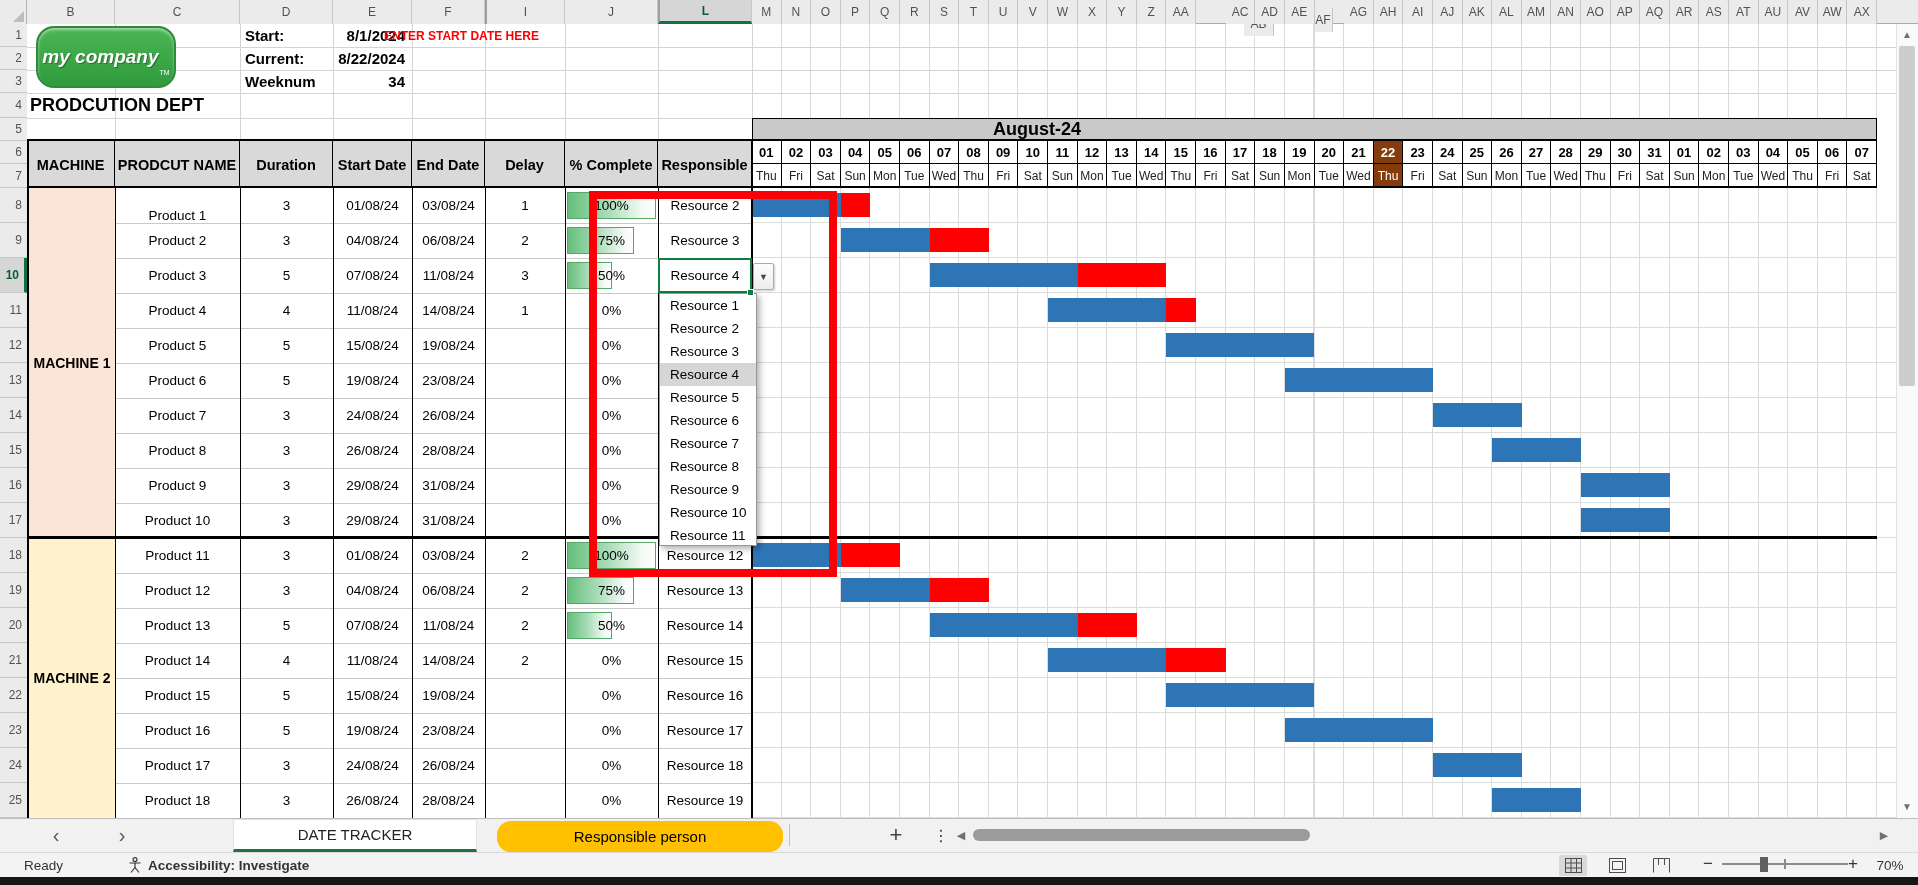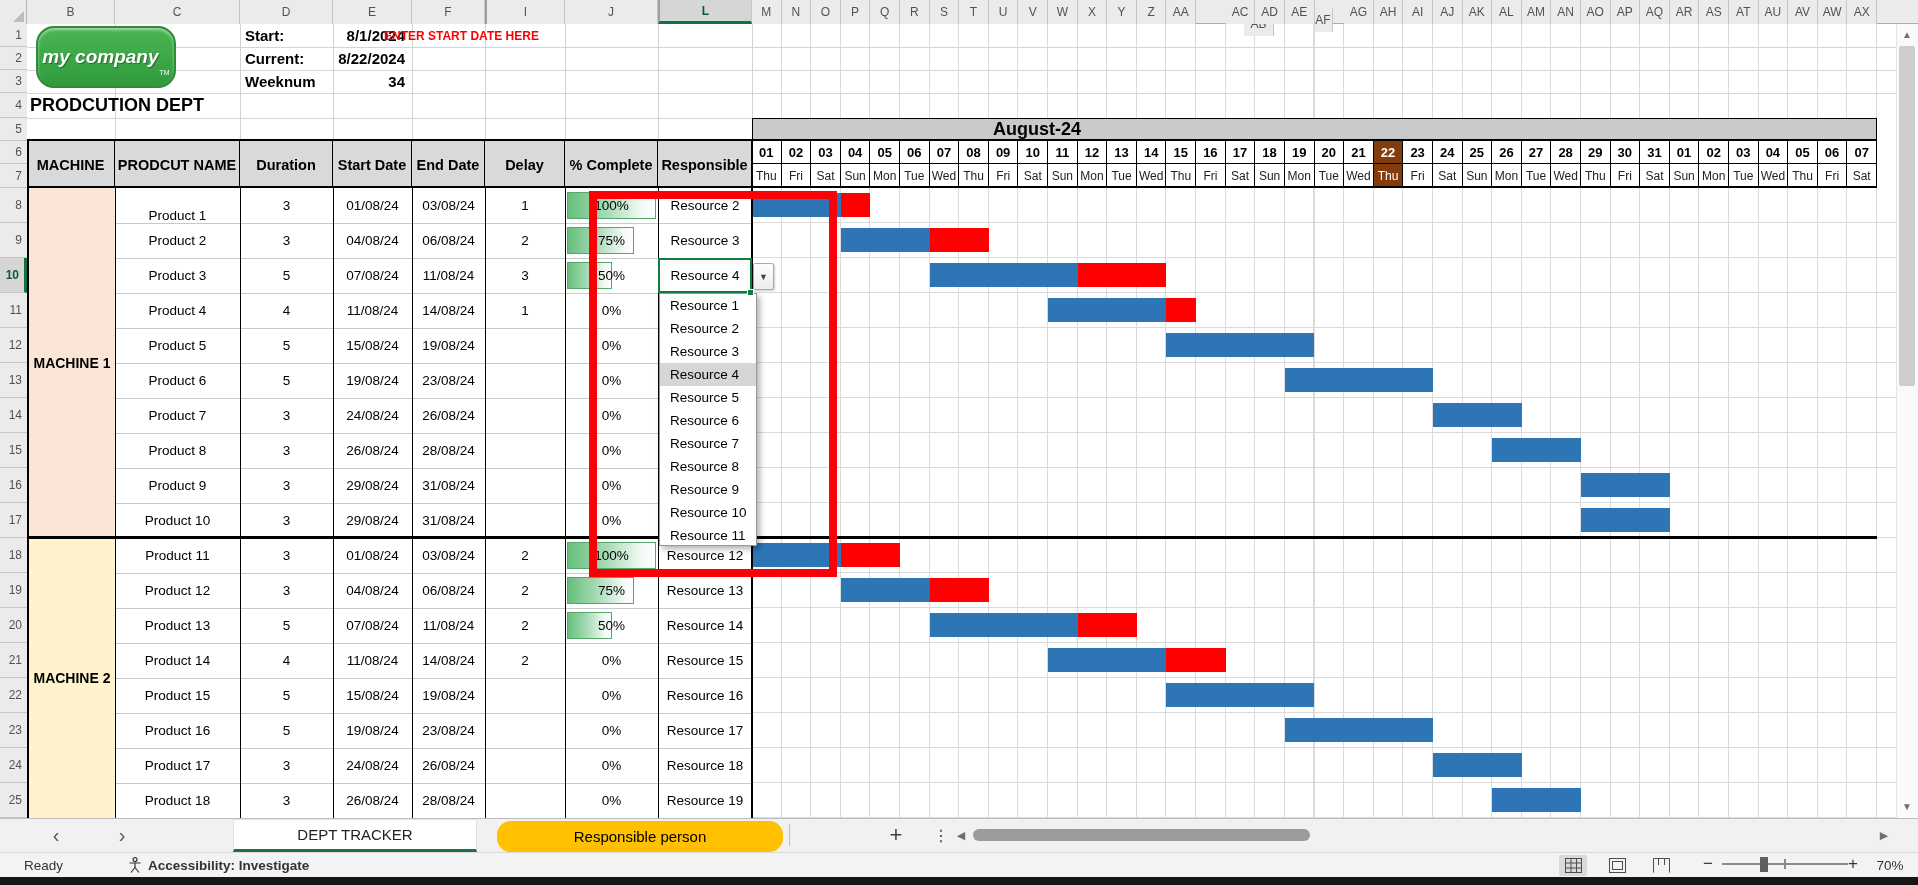--- a/index.html
+++ b/index.html
@@ -142,21 +142,21 @@
   <div id="redrect" class="abs"></div>
 
   <div id="vscroll" class="abs"></div>
   <div class="cell sarrow" style="left:1896px;top:26px;width:22px;height:16px;z-index:9;">▲</div>
   <div id="vthumb" class="abs"></div>
   <div class="cell sarrow" style="left:1896px;top:798px;width:22px;height:16px;z-index:9;">▼</div>
 
   <div id="tabbar" class="abs"></div>
   <div class="cell navarr" style="left:44px;top:820px;width:24px;height:30px;">‹</div>
   <div class="cell navarr" style="left:110px;top:820px;width:24px;height:30px;">›</div>
-  <div id="tab-active" class="cell">DEPT TRACKER</div>
+  <div id="tab-active" class="cell">DATE TRACKER</div>
   <div id="tab-second" class="cell">Responsible person</div>
   <div id="tab-divider" class="abs"></div>
   <div id="tab-add" class="cell">+</div>
   <div id="sheet-menu" class="cell">⋮</div>
   <div class="cell sarrow" style="left:953px;top:825px;width:16px;height:20px;font-size:11px;z-index:11;">◀</div>
   <div id="hthumb" class="abs"></div>
   <div class="cell sarrow" style="left:1876px;top:825px;width:16px;height:20px;font-size:11px;z-index:11;">▶</div>
 
   <div id="statusbar" class="abs"></div>
   <div class="cell stxt" style="left:24px;top:855px;width:50px;height:20px;justify-content:flex-start;">Ready</div>

